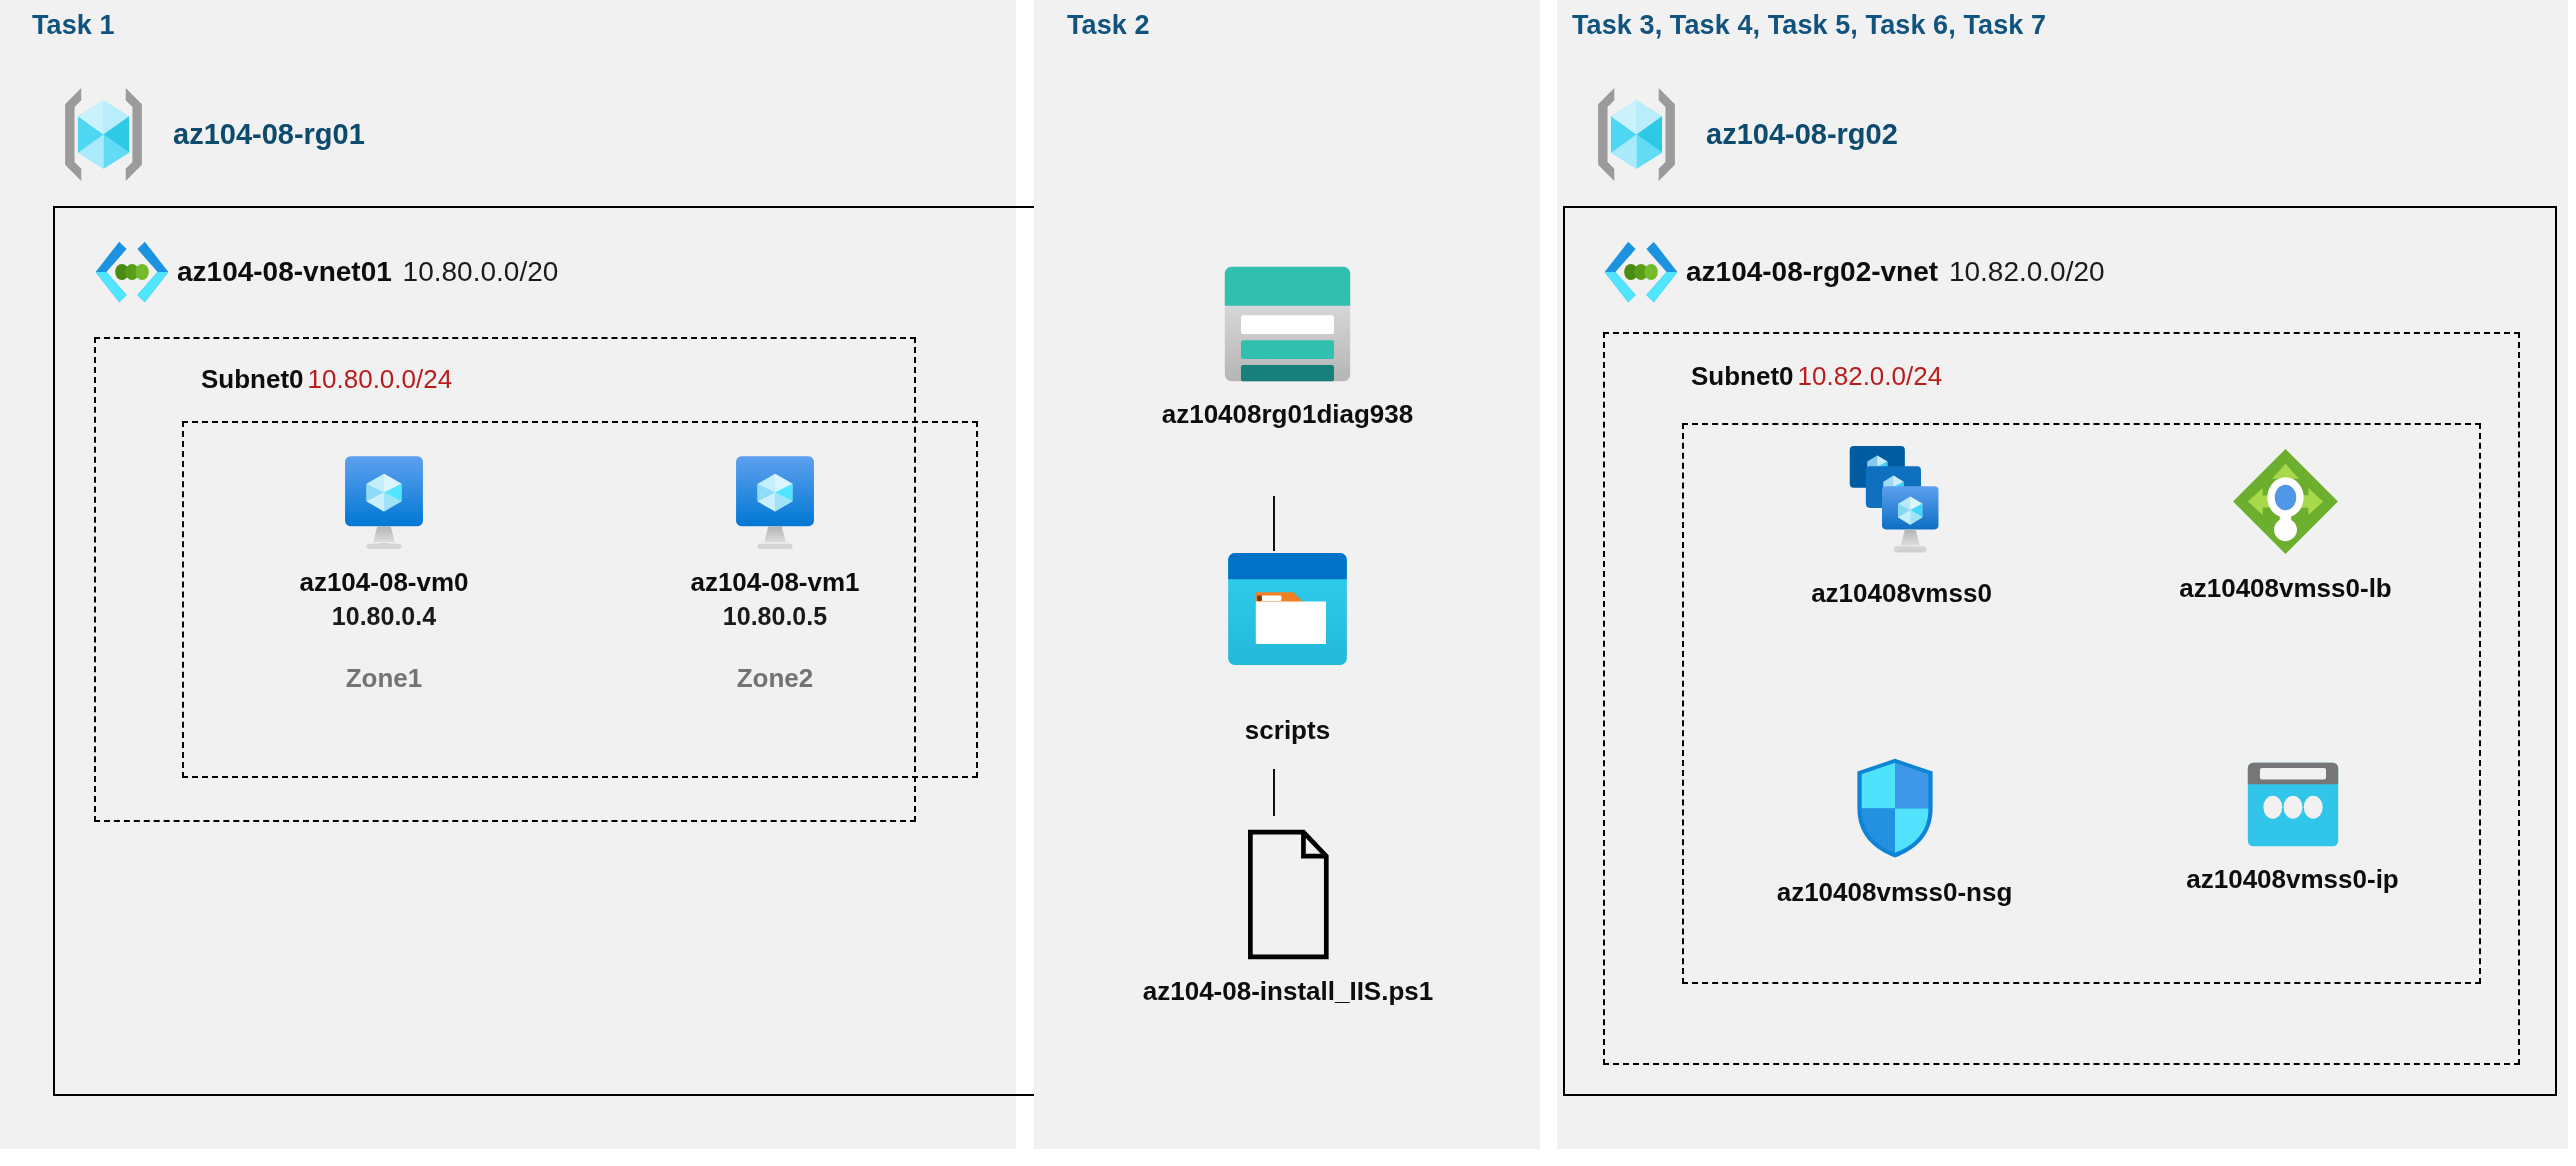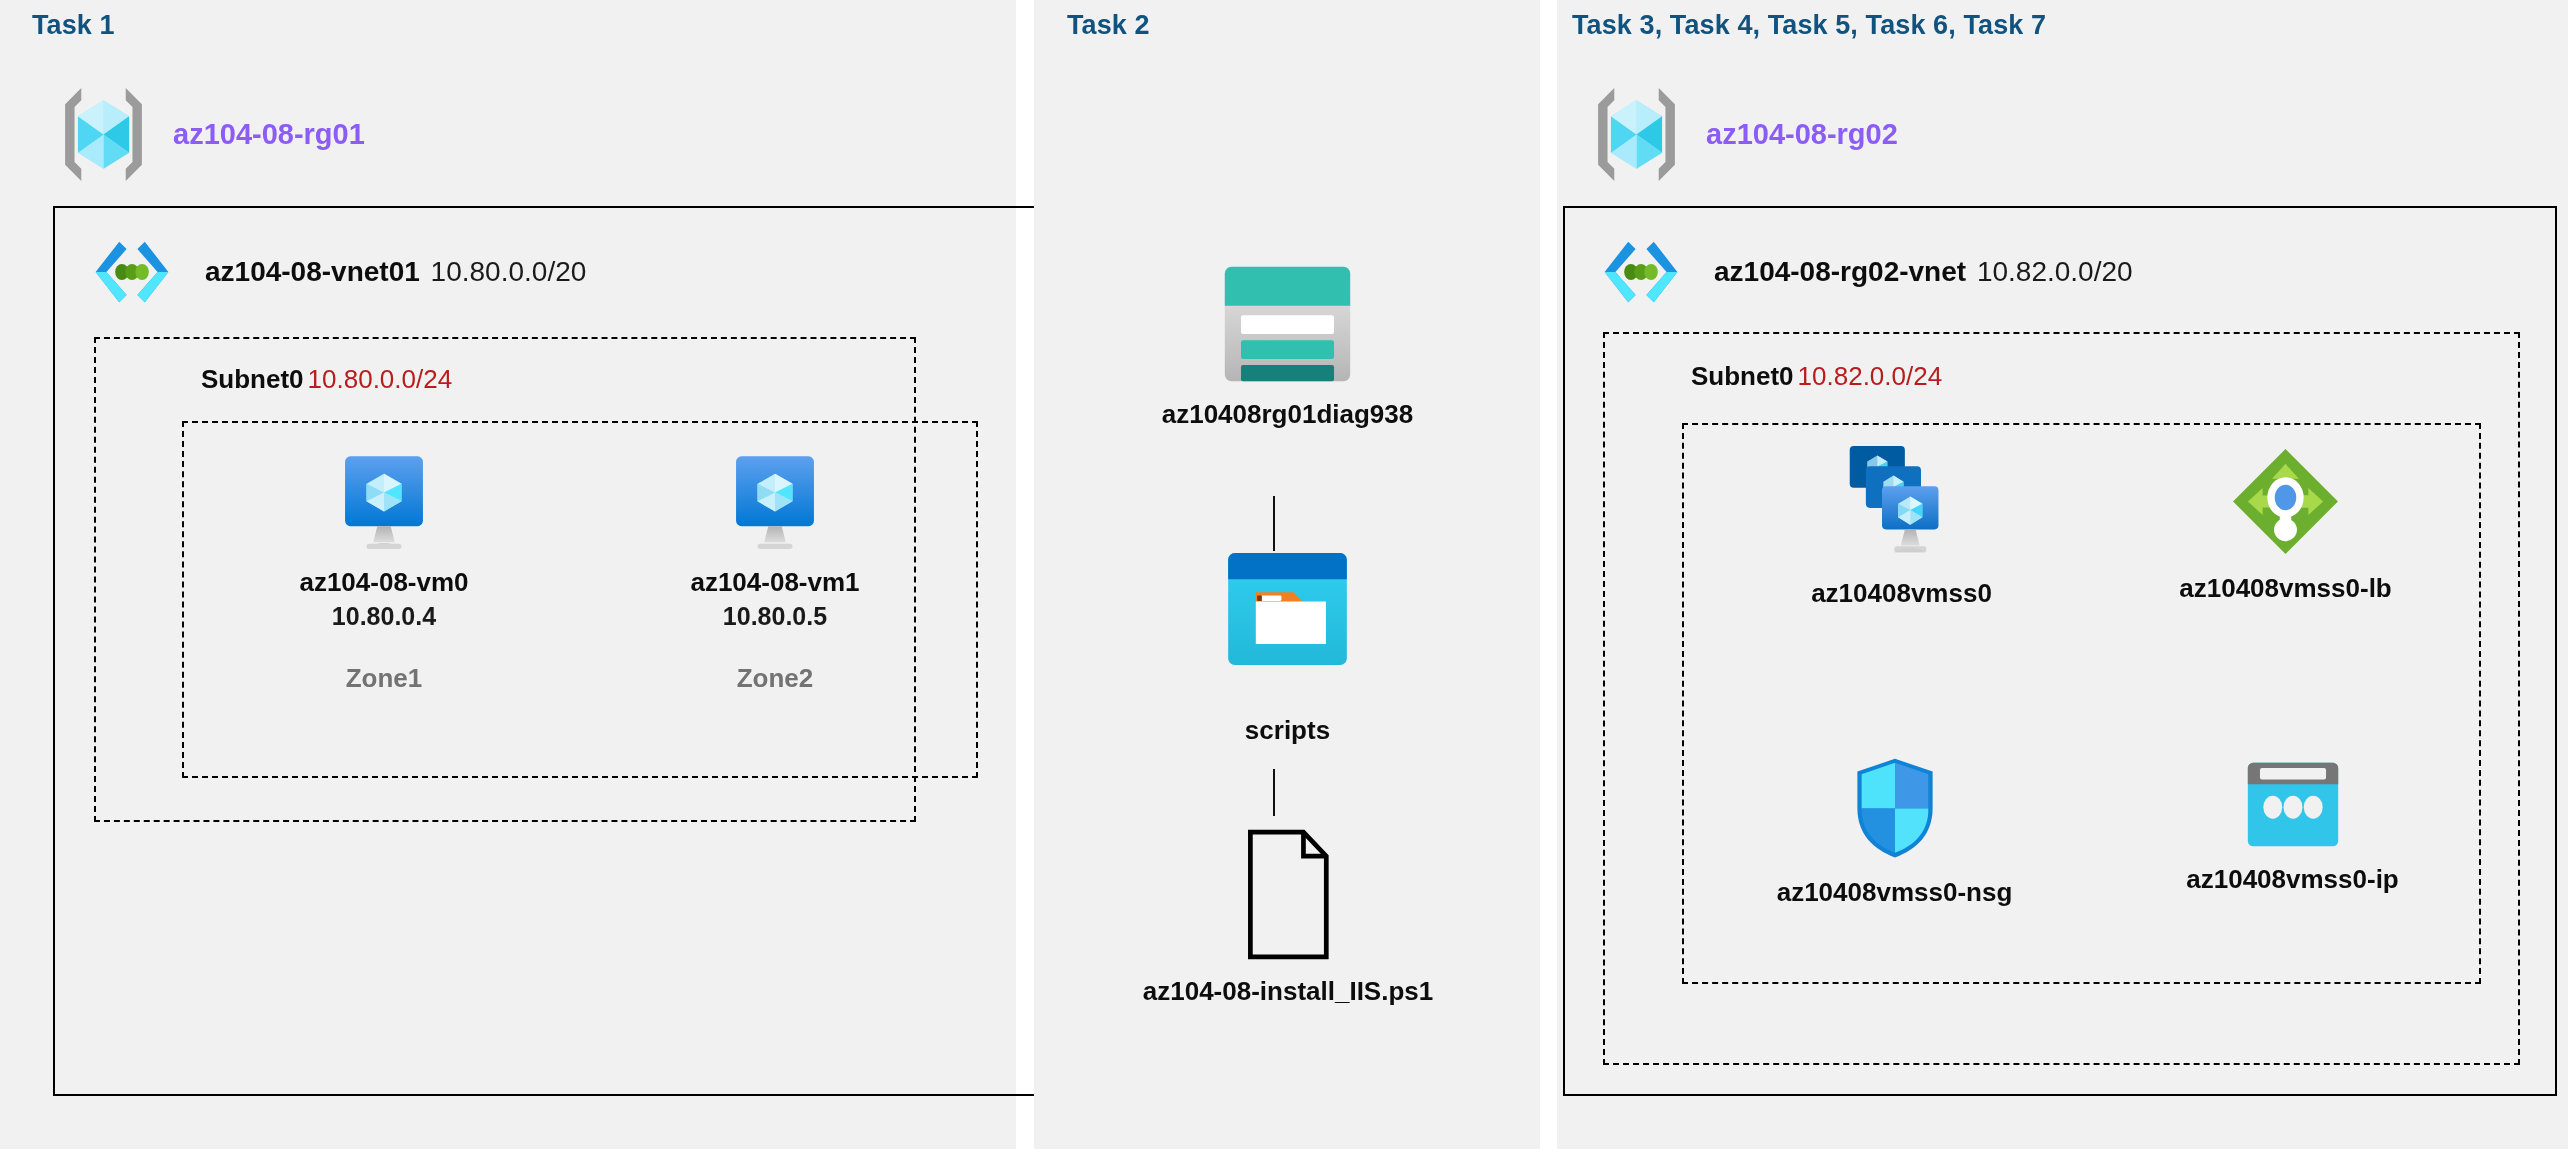--- a/index.html
+++ b/index.html
@@ -1,23 +1,23 @@
 <!DOCTYPE html>
 <html style="font-size:10.8px"><head>
 <meta charset="utf-8">
 <style>
   html,body{margin:0;padding:0;background:#ffffff;}
   body{width:2576px;height:1166px;font-family:"Liberation Sans",sans-serif;position:relative;overflow:hidden;}
   .panel{position:absolute;background:#f1f1f1;}
   .task-label{position:absolute;color:#11537f;font-weight:bold;font-size:27px;letter-spacing:0.1px;white-space:nowrap;}
   .rg-row{position:absolute;display:flex;align-items:center;}
-  .rg-name{font-size:29px;font-weight:bold;color:#8b5cf6;margin-left:19px;white-space:nowrap;}
+  .rg-name{font-size:29px;font-weight:bold;color:#0c4a6e;margin-left:19px;white-space:nowrap;}
   .vnet-box{position:absolute;border:2.7px solid #000;box-sizing:border-box;}
   .vnet-head{position:absolute;display:flex;align-items:center;white-space:nowrap;}
-  .vnet-name{font-size:28px;font-weight:bold;color:#0d0d0d;margin-left:35px;}
+  .vnet-name{font-size:28px;font-weight:bold;color:#0d0d0d;margin-left:7px;}
   .vnet-cidr{font-size:28px;font-weight:normal;color:#1a1a1a;margin-left:10.8px;}
   .dashed{position:absolute;border:2.7px dashed #000;box-sizing:border-box;}
   .subnet-head{position:absolute;white-space:nowrap;}
   .subnet-name{font-size:26px;font-weight:bold;color:#0d0d0d;}
   .subnet-cidr{font-size:26px;font-weight:normal;color:#b91c1c;margin-left:1px;}
   .node{position:absolute;display:flex;flex-direction:column;align-items:center;}
   .node-title{font-size:26px;font-weight:bold;color:#0d0d0d;white-space:nowrap;margin-top:15px;text-align:center;}
   .node-sub{font-size:25px;font-weight:bold;color:#1a1a1a;white-space:nowrap;margin-top:4px;text-align:center;}
   .node-zone{font-size:26px;font-weight:bold;color:#737373;white-space:nowrap;margin-top:32px;text-align:center;}
   .conn{position:absolute;background:#111;width:2px;}

